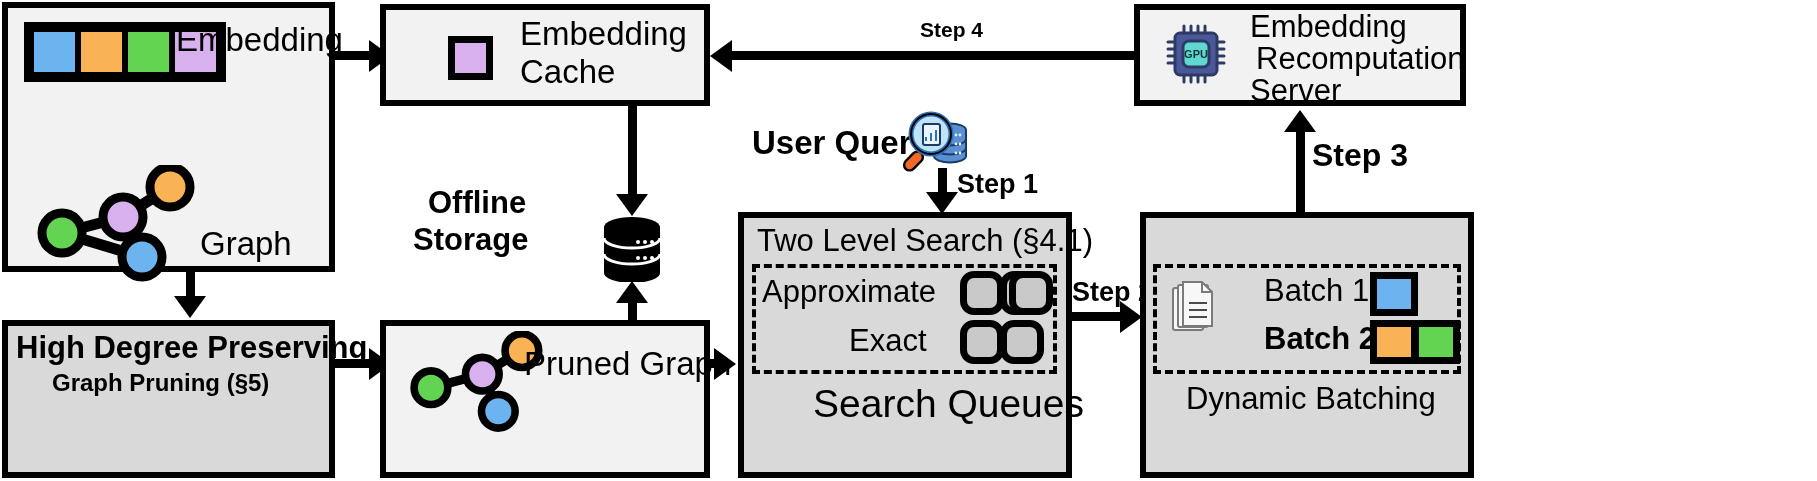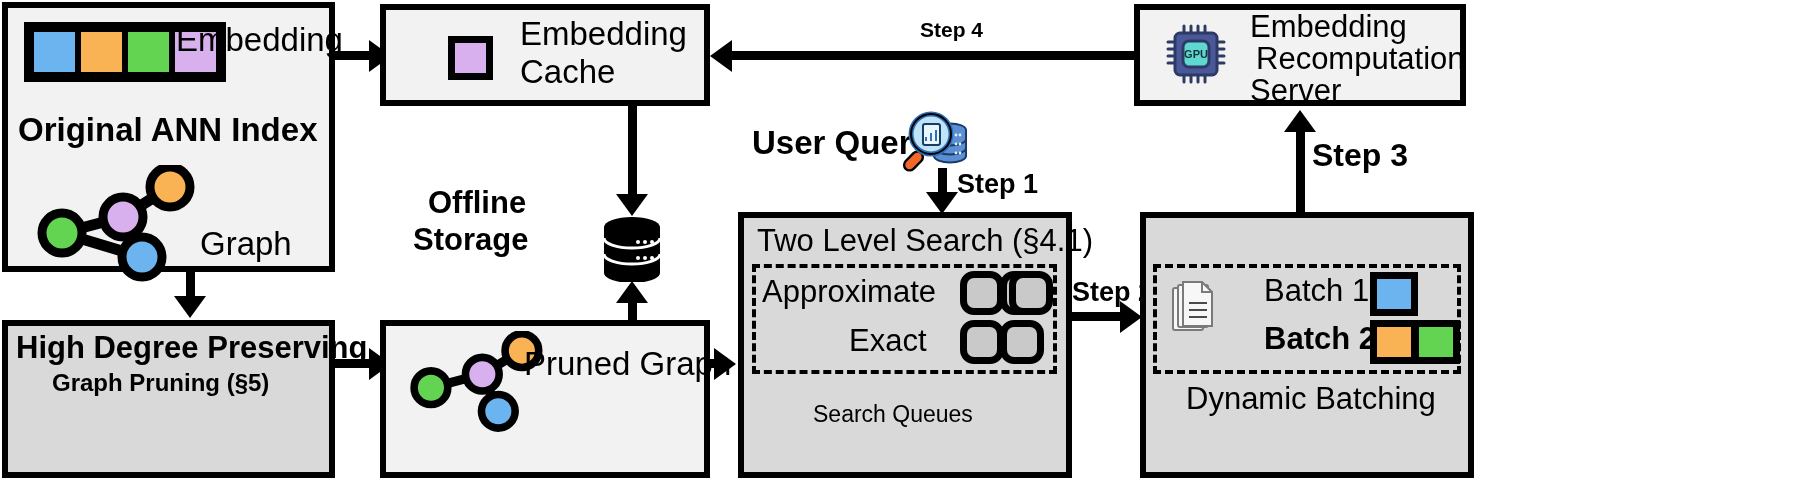--- a/index.html
+++ b/index.html
@@ -47,21 +47,20 @@
 
   <div class="swatch-strip" style="left:24px;top:22px;">
     <div class="swatch" style="background:#6cb4f0;"></div>
     <div class="swatch" style="background:#f9b254;"></div>
     <div class="swatch" style="background:#63d452;"></div>
     <div class="swatch" style="background:#d8b0ee;"></div>
   </div>
 
   <div class="lbl" style="left:176px;top:22px;font-size:33px;">Embedding</div>
 
-  <div class="lbl bold" style="left:18px;top:112px;font-size:33px;">Original ANN Index</div>
 
   <svg class="graph" viewBox="0 0 190 120" style="left:30px;top:165px;width:190px;height:120px;">
     <g stroke="#000" stroke-width="11" stroke-linecap="round">
       <line x1="32" y1="68" x2="93" y2="52"></line>
       <line x1="93" y1="52" x2="140" y2="22"></line>
       <line x1="93" y1="52" x2="112" y2="92"></line>
       <line x1="32" y1="68" x2="112" y2="92"></line>
     </g>
     <g stroke="#000" stroke-width="9">
       <circle cx="140" cy="22" r="20" fill="#f9b254"></circle>
@@ -188,21 +187,21 @@
 
   <div class="lbl" style="left:762px;top:275px;font-size:31px;">Approximate</div>
   <div class="slot" style="left:960px;top:271px;width:44px;height:44px;"></div>
   <div class="slot" style="left:1000px;top:271px;width:44px;height:44px;"></div>
   <div class="slot" style="left:1009px;top:271px;width:44px;height:44px;"></div>
 
   <div class="lbl" style="left:849px;top:324px;font-size:31px;">Exact</div>
   <div class="slot" style="left:960px;top:320px;width:44px;height:44px;"></div>
   <div class="slot" style="left:1000px;top:320px;width:44px;height:44px;"></div>
 
-  <div class="lbl" style="left:813px;top:382px;font-size:23px;margin-top:20px;">Search Queues</div>
+  <div class="lbl" style="left:813px;top:382px;font-size:39px;">Search Queues</div>
 
   <div class="ln" style="left:1072px;top:312px;width:56px;height:9px;"></div>
   <div class="ah right" style="left:1120px;top:301px;"></div>
   <div class="lbl bold" style="left:1072px;top:277px;font-size:27px;">Step 2</div>
 
   <div class="box shaded" style="left:1140px;top:212px;width:334px;height:266px;">
   </div>
 
   <div class="dashed" style="left:1153px;top:264px;width:308px;height:110px;"></div>
 

